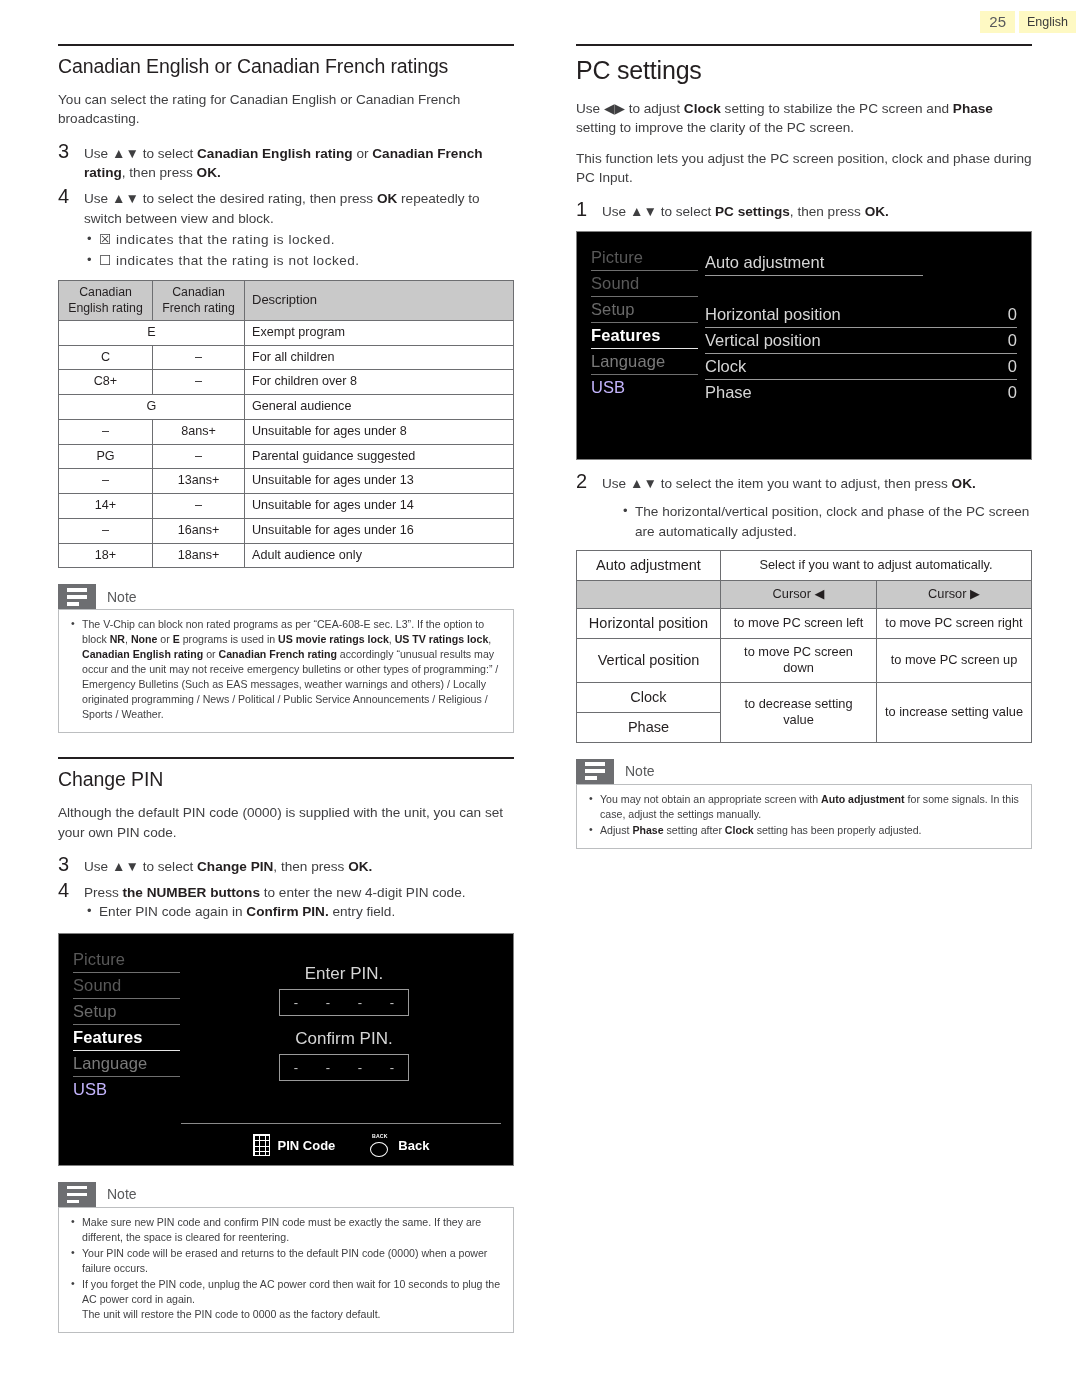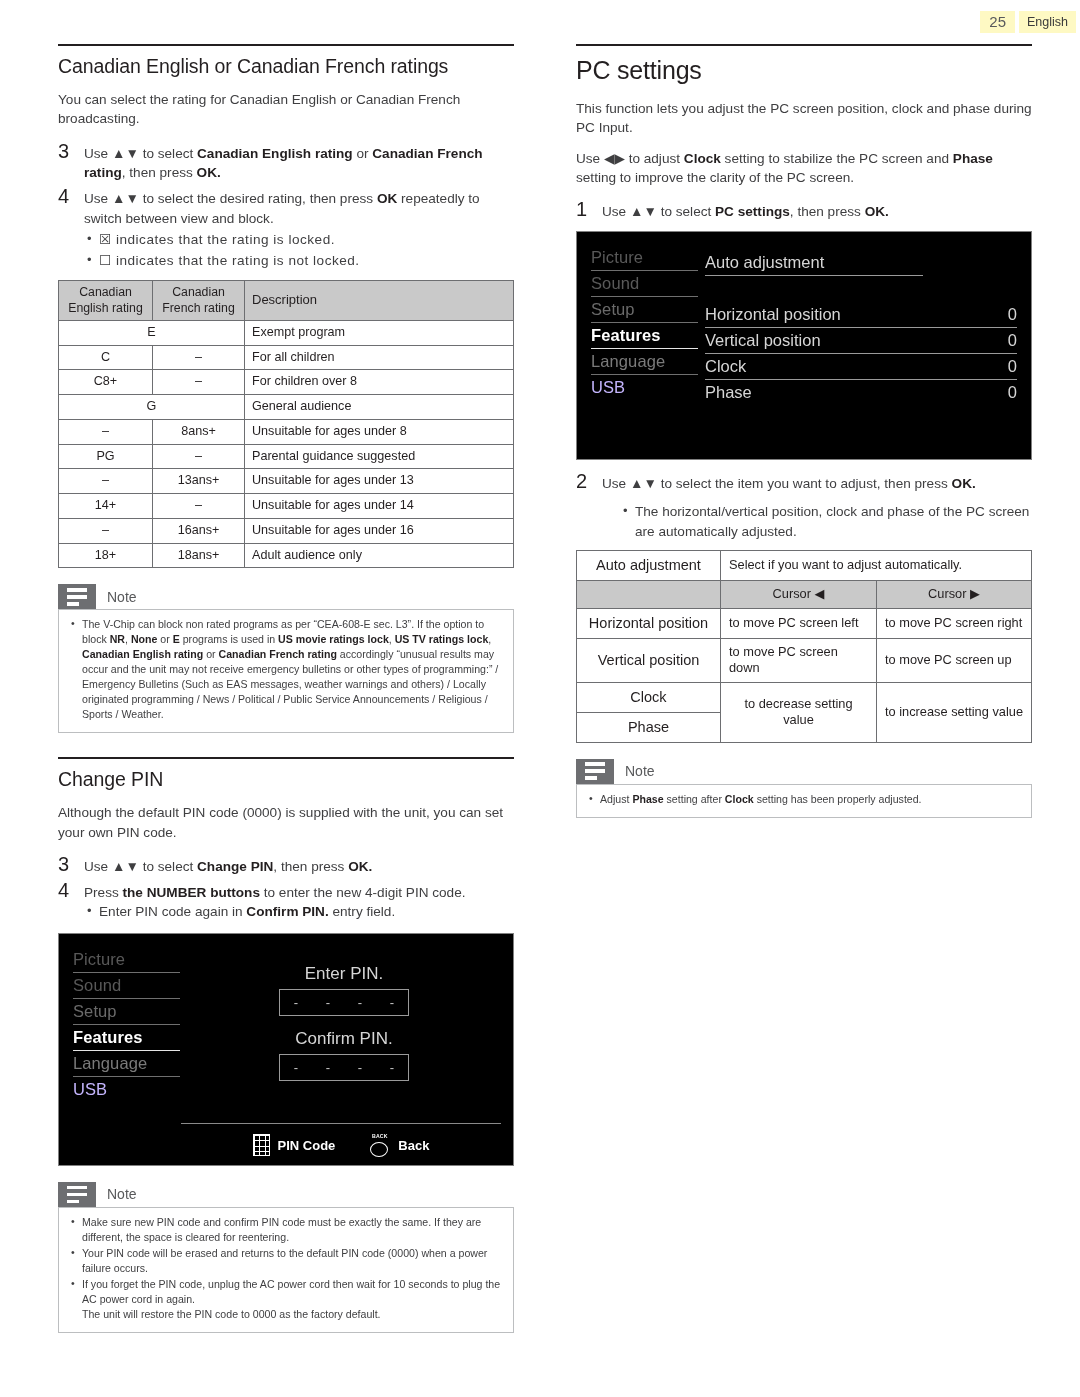--- a/index.html
+++ b/index.html
@@ -71,21 +71,21 @@
   table.dt td.c { text-align: center; }
   table.dt td.l { text-align: left; }
 
   
   table.ct { border-collapse: collapse; width: 456px; font-size: 13px; color: #231f20; }
   table.ct td, table.ct th {
     border: 1px solid #6d6e71; padding: 5px 8px; font-weight: 400; line-height: 1.3;
   }
   table.ct .hdrow td { background: #c9c9c9; text-align: center; font-size: 12.8px; }
   table.ct td.item { text-align: center; font-size: 14.5px; white-space: nowrap; }
-  table.ct td.d { text-align: left; font-size: 12.8px; }
+  table.ct td.d { text-align: center; font-size: 12.8px; }
 
   
   .note { width: 456px; margin-top: 16px; }
   .note .tab { display: flex; align-items: center; height: 25px; }
   .note .tab .ic {
     width: 38px; height: 25px; background: #6d6e71;
     display: flex; flex-direction: column; justify-content: center;
     align-items: flex-start; padding-left: 9px; gap: 3.5px;
   }
   .note .tab .ic i { display: block; height: 3.5px; background: #fff; }
@@ -345,22 +345,22 @@
           </ul>
       </div>
     </div>
 
   </div>
 
   <div class="col right">
 
     <div class="rule-thick"></div>
     <h2 class="big">PC settings</h2>
+    <p class="body">Use ◀▶ to adjust <b>Clock</b> setting to stabilize the PC screen and <b>Phase</b> setting to improve the clarity of the PC screen.</p>
     <p class="body">This function lets you adjust the PC screen position, clock and phase during PC Input.</p>
-    <p class="body">Use ◀▶ to adjust <b>Clock</b> setting to stabilize the PC screen and <b>Phase</b> setting to improve the clarity of the PC screen.</p>
 
     <div class="step">
       <div class="num">1</div>
       <div class="txt">Use ▲▼ to select <b>PC settings</b>, then  press <b>OK.</b></div>
     </div>
 
     <div class="tv" style="height:229px;margin-top:9px">
       <div class="menu">
         <div class="m1">Picture</div>
         <div class="m1">Sound</div>
@@ -441,20 +441,21 @@
       <div class="tab">
         <span class="ic">
             <i></i>
             <i></i>
             <i></i>
           </span>
         <span class="lb">Note</span>
       </div>
       <div class="bdy">
         <ul>
+            <li>You may not obtain an appropriate screen with <b>Auto adjustment</b> for some signals. In this case, adjust the settings manually.</li>
             <li>Adjust <b>Phase</b> setting after <b>Clock</b> setting has been properly adjusted.</li>
           </ul>
       </div>
     </div>
 
   </div>
 
 </div>
 
 </body></html>

